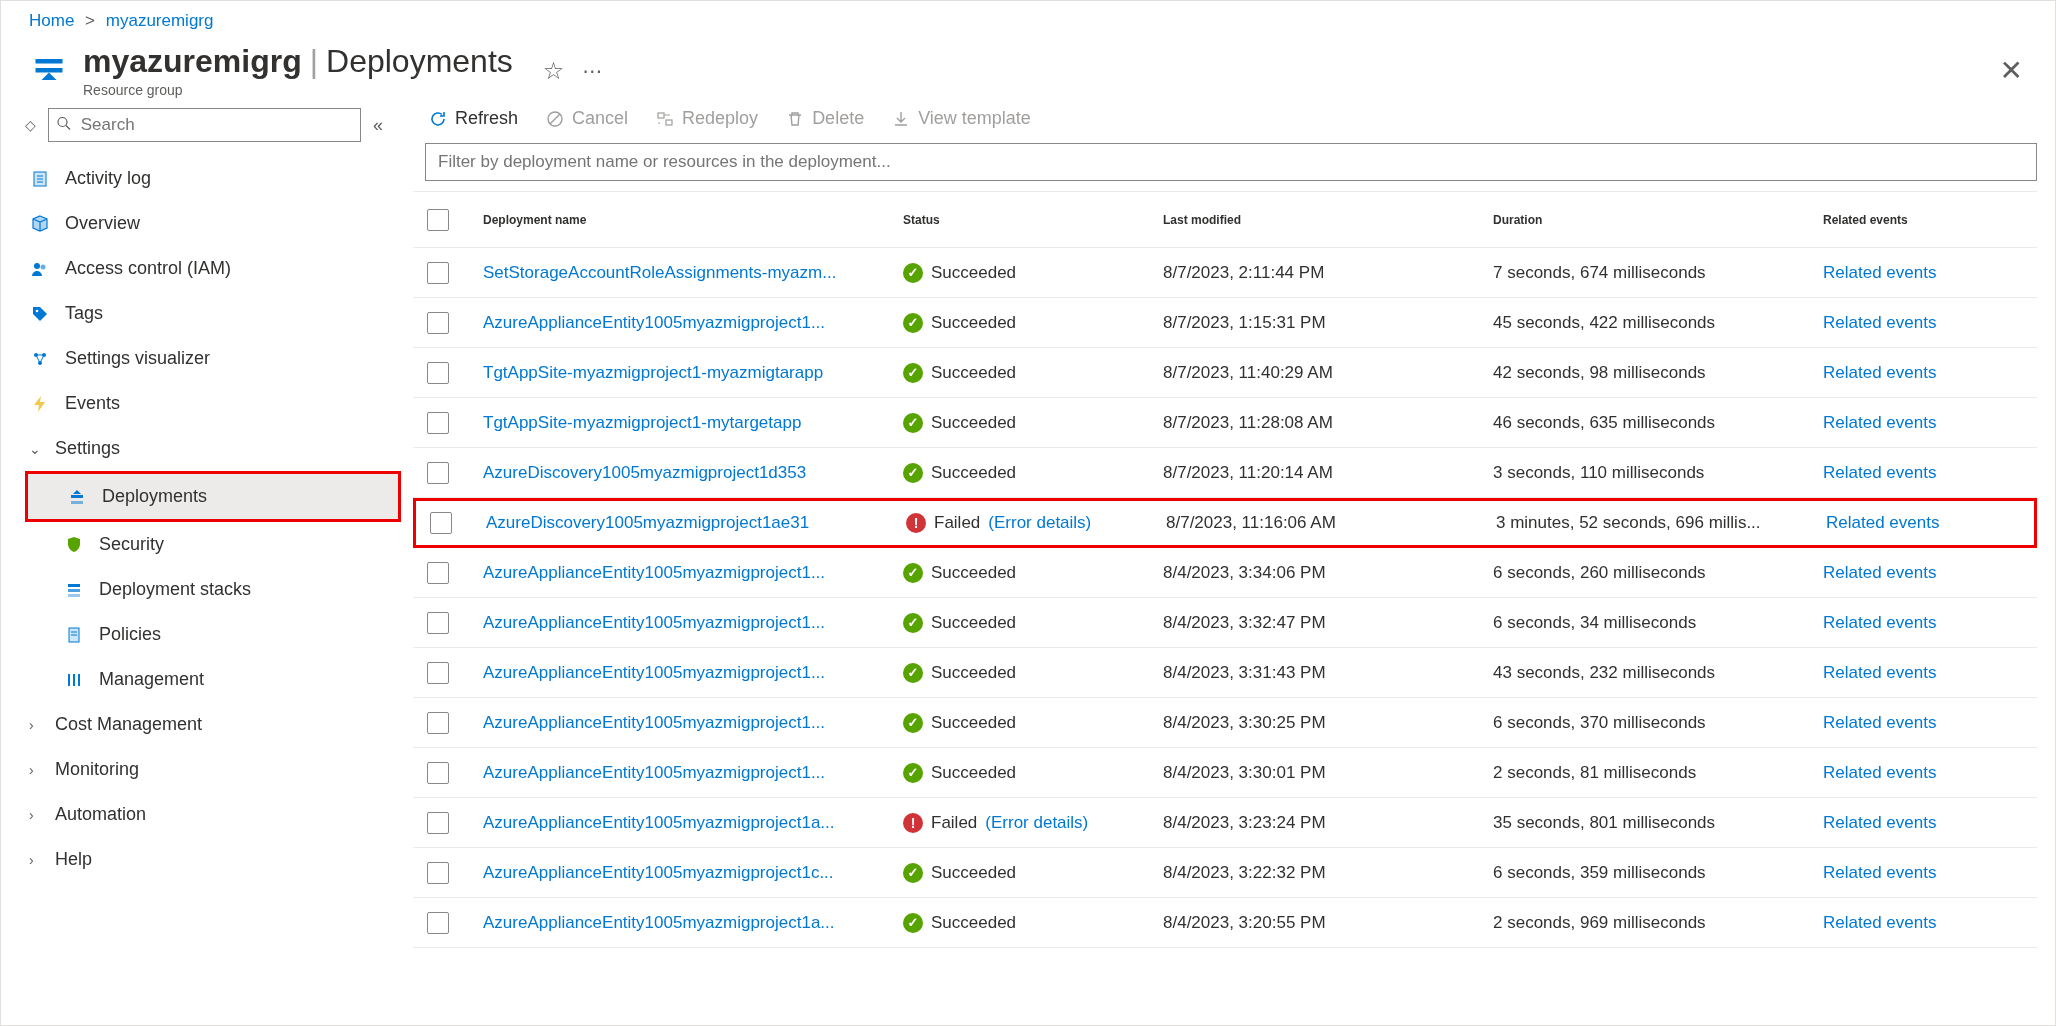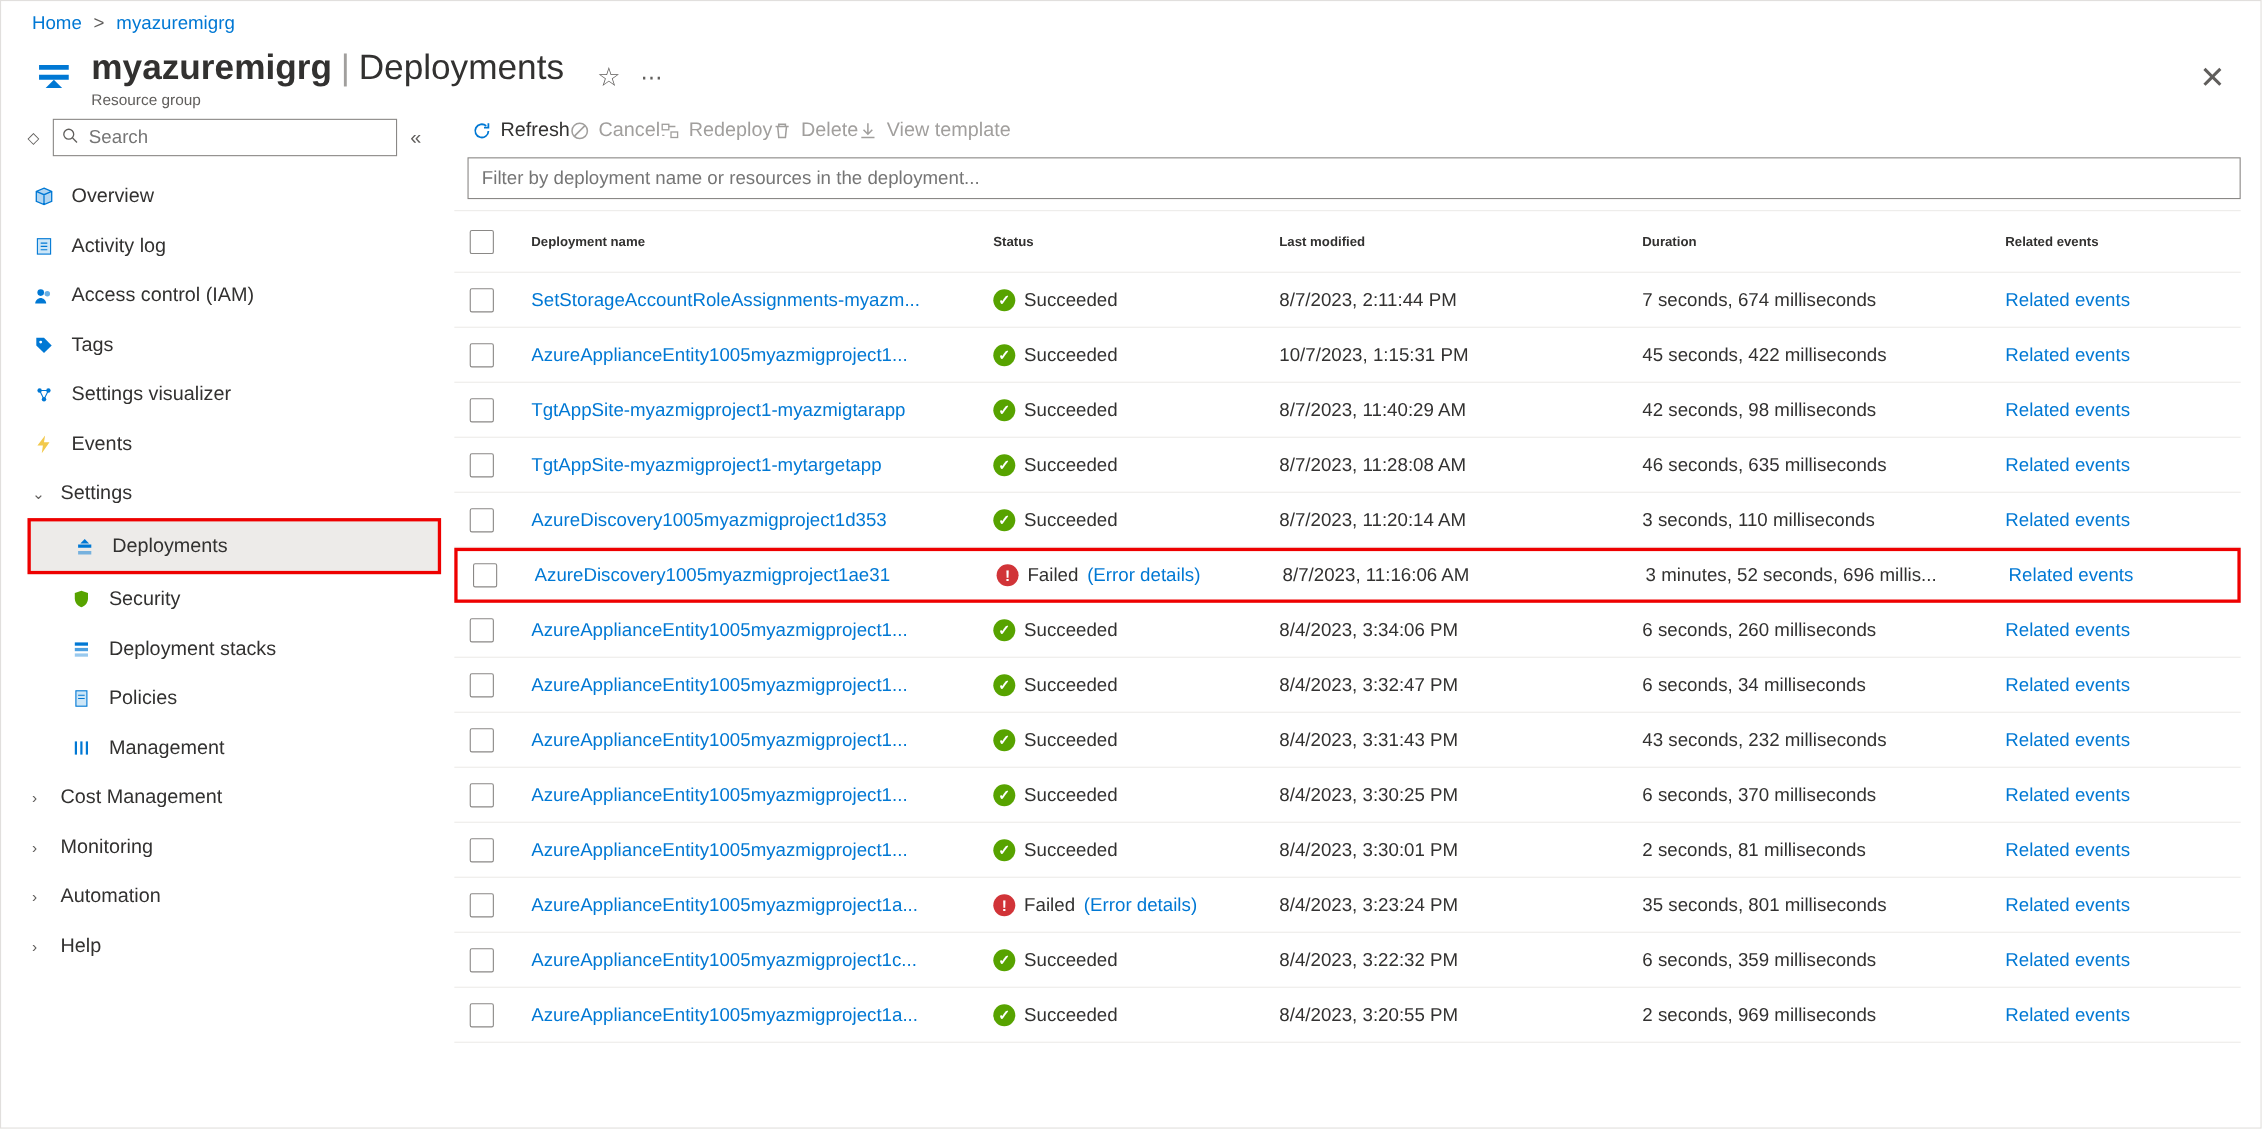--- a/index.html
+++ b/index.html
@@ -39,21 +39,21 @@
 .side-item { display: flex; align-items: center; gap: 14px; padding: 12px 14px 12px 4px; cursor: pointer; font-size: 18px; color: #323130; }
 .side-item.selected { background: #edebe9; border: 3px solid #e00; }
 .side-item .iw { width: 22px; display: flex; justify-content: center; }
 .side-item.indent { padding-left: 38px; }
 .side-item .chev { width: 12px; color: #605e5c; font-size: 14px; }
 .side-item .label { flex: 1; }
 
 
 .main { flex: 1; display: flex; flex-direction: column; padding: 10px 18px 0 12px; min-width: 0; }
 
-.toolbar { display: flex; align-items: center; padding: 0 0 14px 16px; font-size: 18px; }
+.toolbar { display: flex; gap: 28px; align-items: center; padding: 0 0 14px 16px; font-size: 18px; }
 .tb-btn { display: flex; align-items: center; gap: 8px; cursor: pointer; color: #323130; }
 .tb-btn.disabled { color: #a19f9d; cursor: default; }
 .tb-btn .ic { width: 18px; height: 18px; display: flex; align-items: center; justify-content: center; }
 .tb-refresh .ic { color: #0078d4; }
 
 .filter { margin: 0 0 0 12px; border: 1px solid #8a8886; padding: 8px 12px; font-size: 17px; color: #605e5c; }
 
 .table { margin-top: 10px; border-top: 1px solid #edebe9; }
 .thead, .trow { display: flex; align-items: center; border-bottom: 1px solid #edebe9; }
 .thead { height: 56px; font-weight: 600; font-size: 12px; padding-left: 14px; }
@@ -116,36 +116,36 @@
         </span>
         <input type="text" placeholder="Search" style="">
       </div>
       <span class="collapse">«</span>
     </div>
 
     <div class="side-nav" id="side-nav">
         <div class="side-item">
           <span class="iw">
             <svg width="18" height="18" viewBox="0 0 18 18">
-              <path fill="#0078d4" d="M9 1l7 3v9l-7 3-7-3V4z" opacity=".3"></path>
-              <path fill="none" stroke="#0078d4" stroke-width="1.2" d="M9 1l7 3v9l-7 3-7-3V4zM2 4l7 3 7-3M9 7v9"></path>
-            </svg>
-          </span>
-          <span class="label">Overview</span>
-        </div>
-        <div class="side-item">
-          <span class="iw">
-            <svg width="18" height="18" viewBox="0 0 18 18">
               <rect x="3" y="2" width="12" height="14" fill="#cde6f7" stroke="#0078d4"></rect>
               <line x1="6" y1="6" x2="12" y2="6" stroke="#0078d4"></line>
               <line x1="6" y1="9" x2="12" y2="9" stroke="#0078d4"></line>
               <line x1="6" y1="12" x2="12" y2="12" stroke="#0078d4"></line>
             </svg>
           </span>
           <span class="label">Activity log</span>
+        </div>
+        <div class="side-item">
+          <span class="iw">
+            <svg width="18" height="18" viewBox="0 0 18 18">
+              <path fill="#0078d4" d="M9 1l7 3v9l-7 3-7-3V4z" opacity=".3"></path>
+              <path fill="none" stroke="#0078d4" stroke-width="1.2" d="M9 1l7 3v9l-7 3-7-3V4zM2 4l7 3 7-3M9 7v9"></path>
+            </svg>
+          </span>
+          <span class="label">Overview</span>
         </div>
         <div class="side-item">
           <span class="iw">
             <svg width="18" height="18" viewBox="0 0 18 18">
               <circle cx="6" cy="6" r="3" fill="#0078d4"></circle>
               <circle cx="12" cy="7" r="2.5" fill="#69afe5"></circle>
               <path d="M1 16c0-3 3-5 5-5s5 2 5 5" fill="#0078d4"></path>
             </svg>
           </span>
           <span class="label">Access control (IAM)</span>
@@ -325,21 +325,21 @@
           </div>
           <div class="trow">
             <div class="col-check">
               <div class="cb"></div>
             </div>
             <div class="col-name"><a>AzureApplianceEntity1005myazmigproject1...</a></div>
             <div class="col-status">
               <span class="status-ok">✓</span>
               <span>Succeeded</span>
             </div>
-            <div class="col-mod">10/7/2023, 1:15:31 PM</div>
+            <div class="col-mod">8/7/2023, 1:15:31 PM</div>
             <div class="col-dur">45 seconds, 422 milliseconds</div>
             <div class="col-rel"><a>Related events</a></div>
           </div>
           <div class="trow">
             <div class="col-check">
               <div class="cb"></div>
             </div>
             <div class="col-name"><a>TgtAppSite-myazmigproject1-myazmigtarapp</a></div>
             <div class="col-status">
               <span class="status-ok">✓</span>

